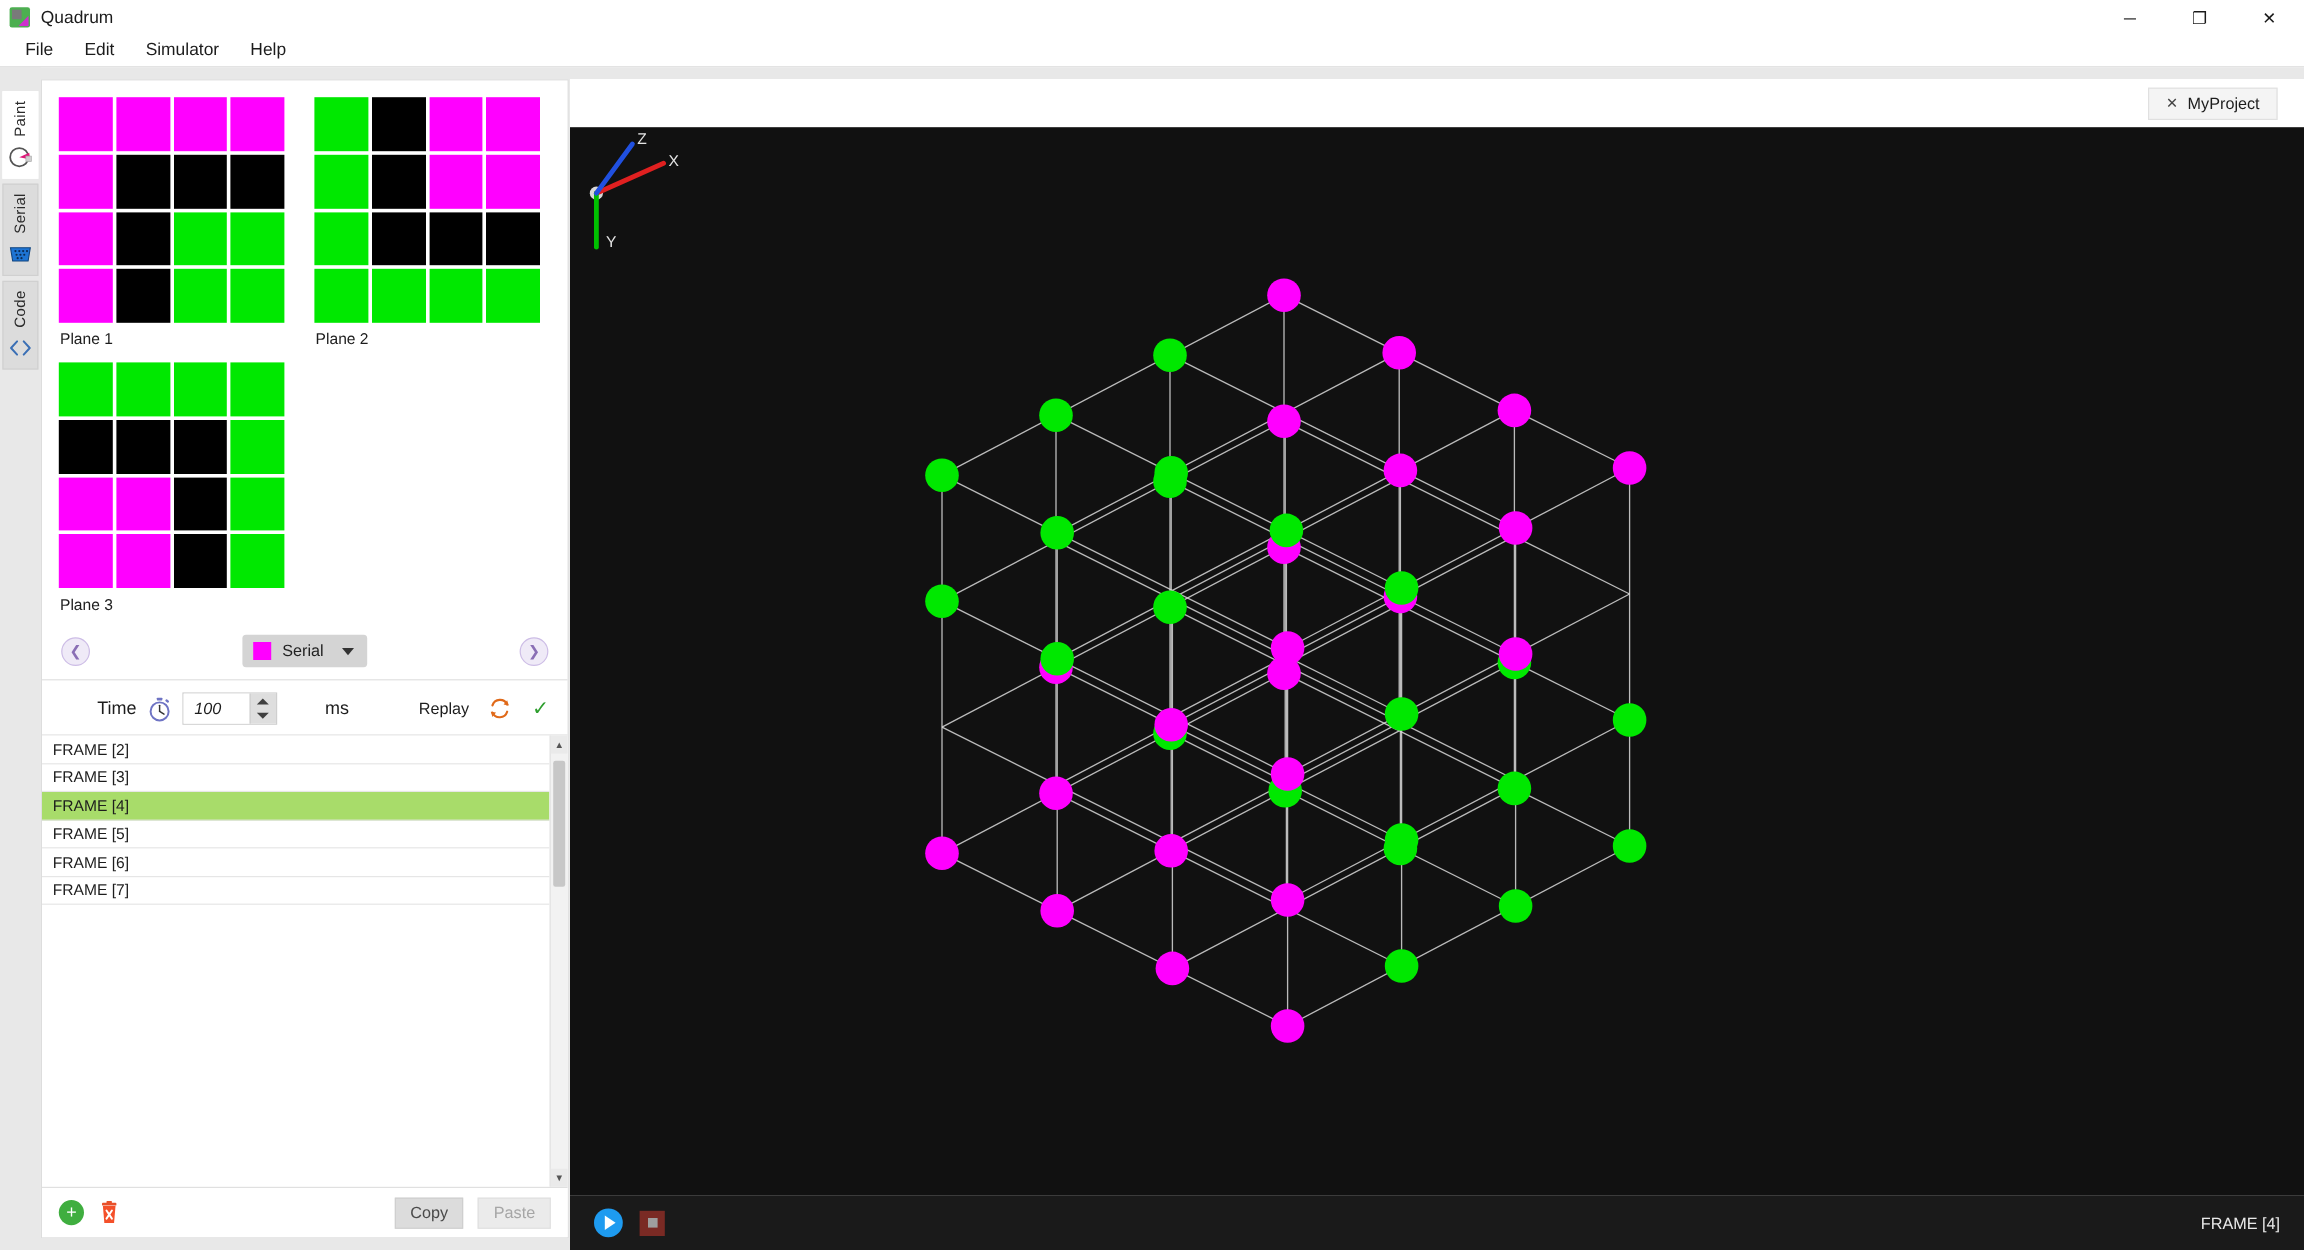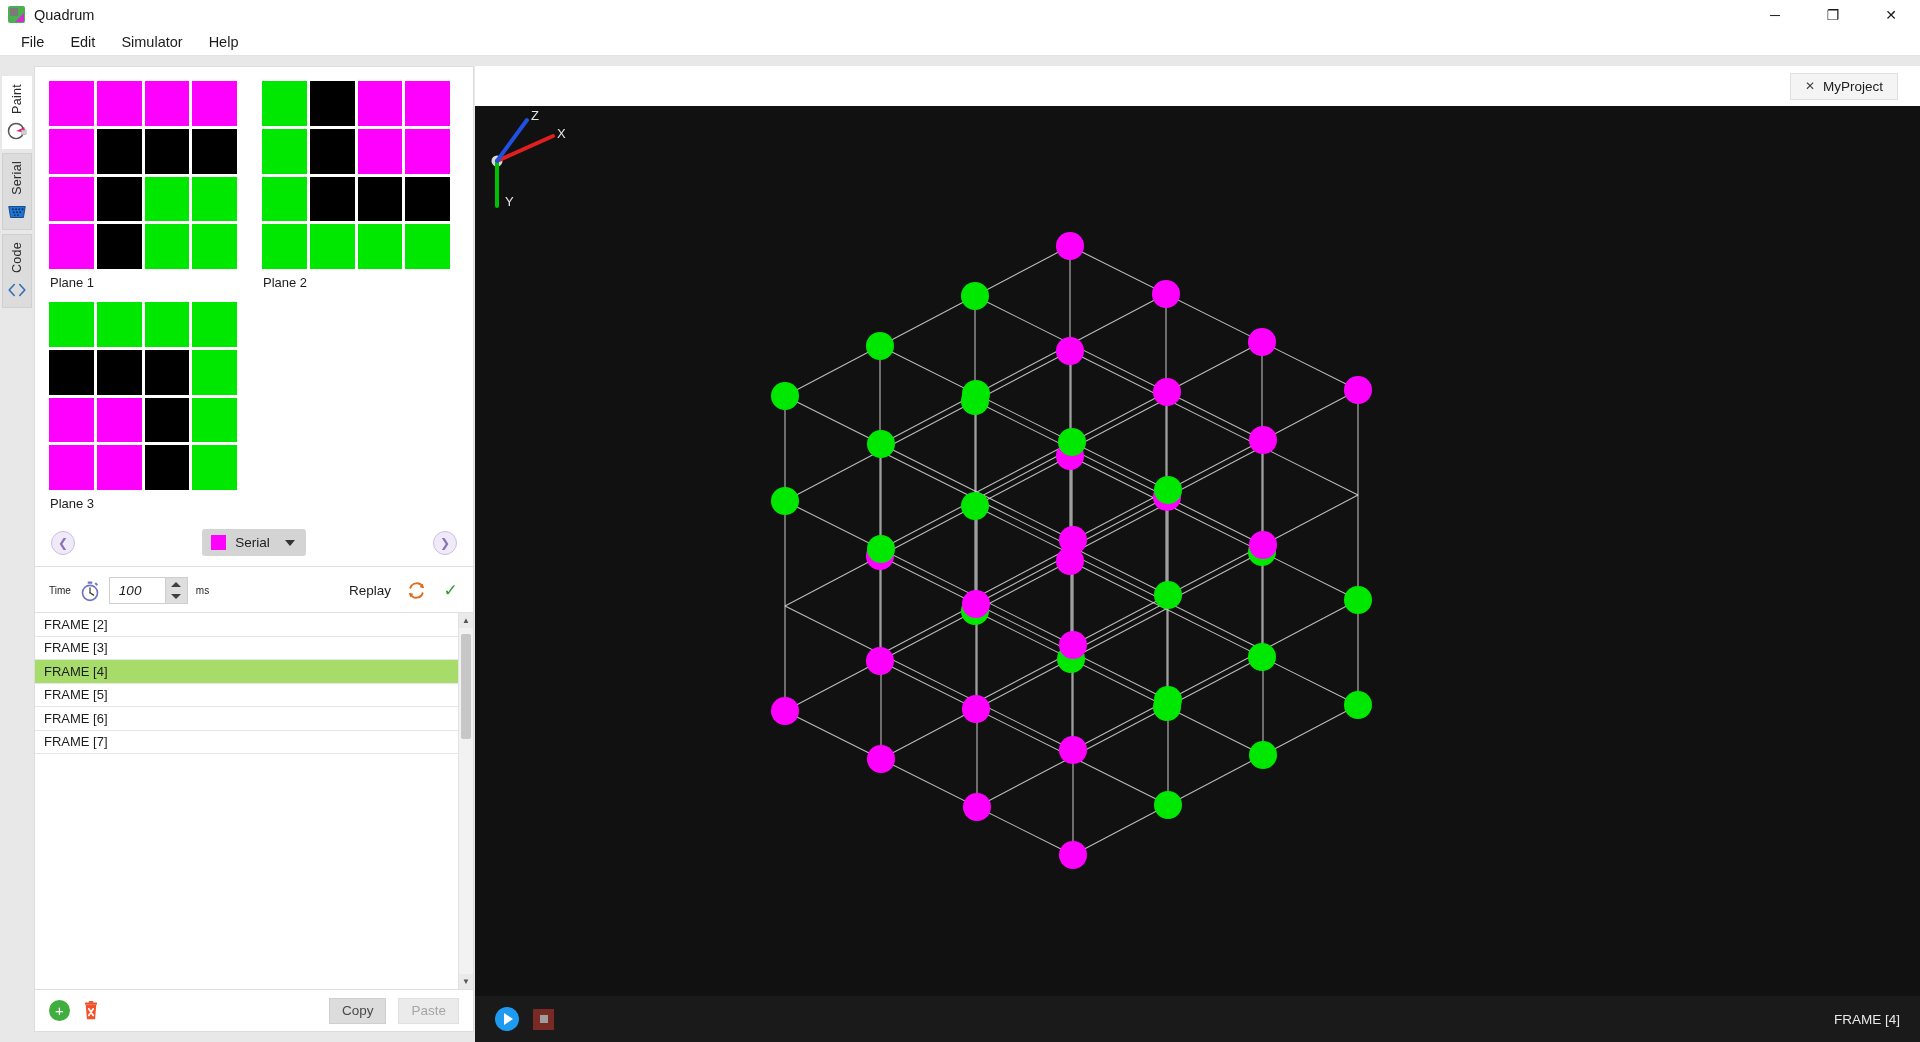--- a/index.html
+++ b/index.html
@@ -63,21 +63,21 @@
     border-radius:3px; padding:6px 11px 6px 9px; }
   .swatch { width:15px; height:15px; display:inline-block; }
   .colorsel .cname { font-size:13.5px; color:#222; }
   .caret { width:0;height:0;border-left:5px solid transparent;border-right:5px solid transparent;
     border-top:6px solid #333; margin-left:6px; }
 
   .hr { height:1px; background:#e0e0e0; }
 
   
   .timerow { display:flex; align-items:center; padding:10px 14px 8px 14px; gap:8px; }
-  .lbl { font-size:10px; color:#1d1d1d; }
+  .lbl { font-size:15px; color:#1d1d1d;margin-left:32px; }
   .spin-wrap { display:flex; height:27px; border:1px solid #cfcfcf; background:#fff; }
   .spin-input { width:55px; border:none; outline:none; font-size:13.5px; color:#1d1d1d;
     padding-left:9px; font-family:"Liberation Sans", sans-serif; background:#fff;font-style:italic; }
   .spin-btns { width:22px; background:#dedede; display:flex; flex-direction:column;
     border-left:1px solid #cfcfcf; }
   .spin-up,.spin-dn { flex:1; display:flex; align-items:center; justify-content:center; }
   .tri-u { width:0;height:0;border-left:5px solid transparent;border-right:5px solid transparent;
     border-bottom:5px solid #3f3f3f; }
   .tri-d { width:0;height:0;border-left:5px solid transparent;border-right:5px solid transparent;
     border-top:5px solid #3f3f3f; }

